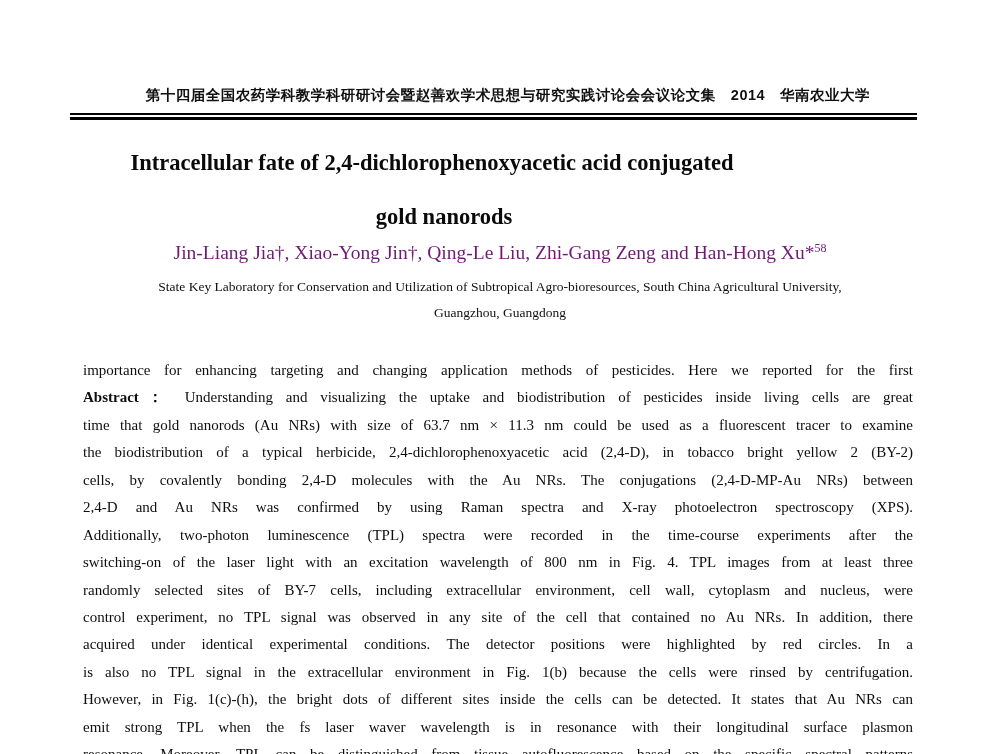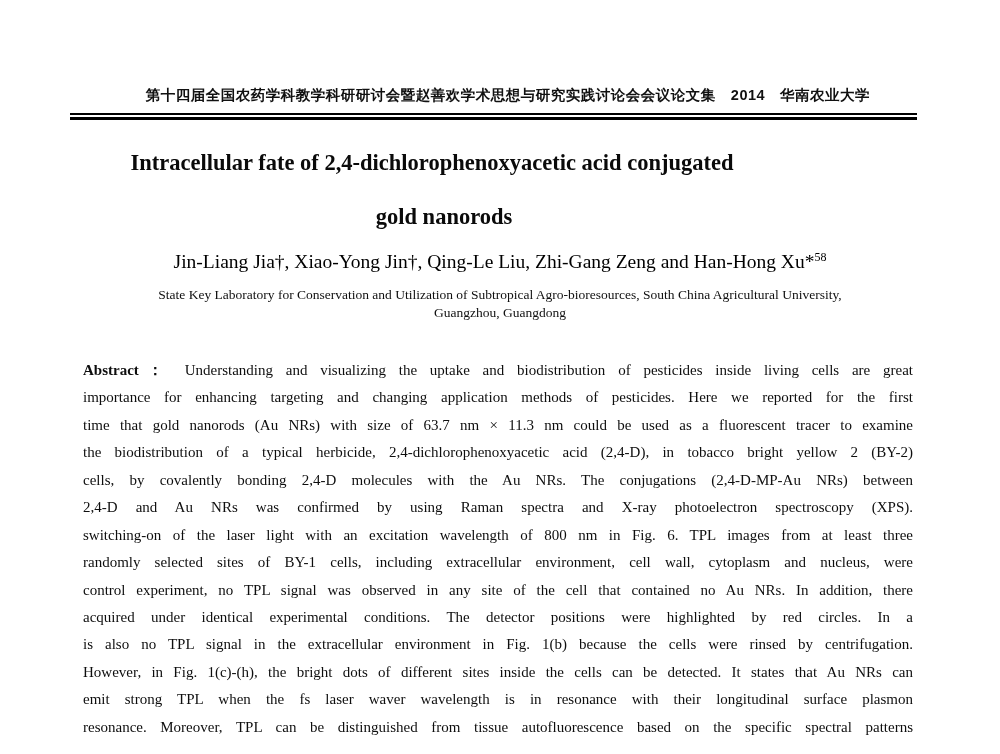--- a/index.html
+++ b/index.html
@@ -55,40 +55,39 @@
   }
   .paper-title-line1 { top: 150px; }
   .paper-title-line2 { top: 204px; margin-left: 12px; }
   .authors-line {
     position: absolute;
     top: 242px;
     left: 0;
     width: 1000px;
     text-align: center;
     font-size: 19.5px;
-    color: #000000;
+    color: #701a75;
     white-space: nowrap;
-    margin-top: 9px;
   }
   .authors-line sup {
     font-size: 12px;
     vertical-align: super;
     line-height: 0;
   }
   .affiliation-line1,
   .affiliation-line2 {
     position: absolute;
     left: 0;
     width: 1000px;
     text-align: center;
     font-size: 13.5px;
     color: #0f0f0f;
     white-space: nowrap;
   }
-  .affiliation-line1 { top: 287px; }
+  .affiliation-line1 { top: 279px; }
   .affiliation-line2 { top: 305px; }
   .abstract-block {
     position: absolute;
     top: 357px;
     left: 83px;
     width: 830px;
     font-size: 15px;
     color: #0e0e0e;
   }
   .abstract-line {
@@ -116,28 +115,29 @@
 
   <div class="paper-title-line2">gold nanorods</div>
 
   <div class="authors-line"><span>Jin-Liang Jia†, Xiao-Yong Jin†, Qing-Le Liu, Zhi-Gang Zeng and Han-Hong Xu*</span><sup>58</sup></div>
 
   <div class="affiliation-line1">State Key Laboratory for Conservation and Utilization of Subtropical Agro-bioresources, South China Agricultural University,</div>
 
   <div class="affiliation-line2">Guangzhou, Guangdong</div>
 
   <div class="abstract-block">
+    <div class="abstract-line">importance for enhancing targeting and changing application methods of pesticides. Here we reported for the first</div>
     <div class="abstract-line"><span class="abstract-label">Abstract：</span> <span>Understanding and visualizing the uptake and biodistribution of pesticides inside living cells are great</span></div>
-    <div class="abstract-line">importance for enhancing targeting and changing application methods of pesticides. Here we reported for the first</div>
     <div class="abstract-line">time that gold nanorods (Au NRs) with size of 63.7 nm × 11.3 nm could be used as a fluorescent tracer to examine</div>
     <div class="abstract-line">the biodistribution of a typical herbicide, 2,4-dichlorophenoxyacetic acid (2,4-D), in tobacco bright yellow 2 (BY-2)</div>
     <div class="abstract-line">cells, by covalently bonding 2,4-D molecules with the Au NRs. The conjugations (2,4-D-MP-Au NRs) between</div>
     <div class="abstract-line">2,4-D and Au NRs was confirmed by using Raman spectra and X-ray photoelectron spectroscopy (XPS).</div>
-    <div class="abstract-line">switching-on of the laser light with an excitation wavelength of 800 nm in Fig. 6. TPL images from at least three</div>
-    <div class="abstract-line">randomly selected sites of BY-1 cells, including extracellular environment, cell wall, cytoplasm and nucleus, were</div>
+    <div class="abstract-line">Additionally, two-photon luminescence (TPL) spectra were recorded in the time-course experiments after the</div>
+    <div class="abstract-line">switching-on of the laser light with an excitation wavelength of 800 nm in Fig. 4. TPL images from at least three</div>
+    <div class="abstract-line">randomly selected sites of BY-7 cells, including extracellular environment, cell wall, cytoplasm and nucleus, were</div>
     <div class="abstract-line">control experiment, no TPL signal was observed in any site of the cell that contained no Au NRs. In addition, there</div>
     <div class="abstract-line">acquired under identical experimental conditions. The detector positions were highlighted by red circles. In a</div>
     <div class="abstract-line">is also no TPL signal in the extracellular environment in Fig. 1(b) because the cells were rinsed by centrifugation.</div>
     <div class="abstract-line">However, in Fig. 1(c)-(h), the bright dots of different sites inside the cells can be detected. It states that Au NRs can</div>
     <div class="abstract-line">emit strong TPL when the fs laser waver wavelength is in resonance with their longitudinal surface plasmon</div>
     <div class="abstract-line">resonance. Moreover, TPL can be distinguished from tissue autofluorescence based on the specific spectral patterns</div>
   </div>
 
 </div>
 

